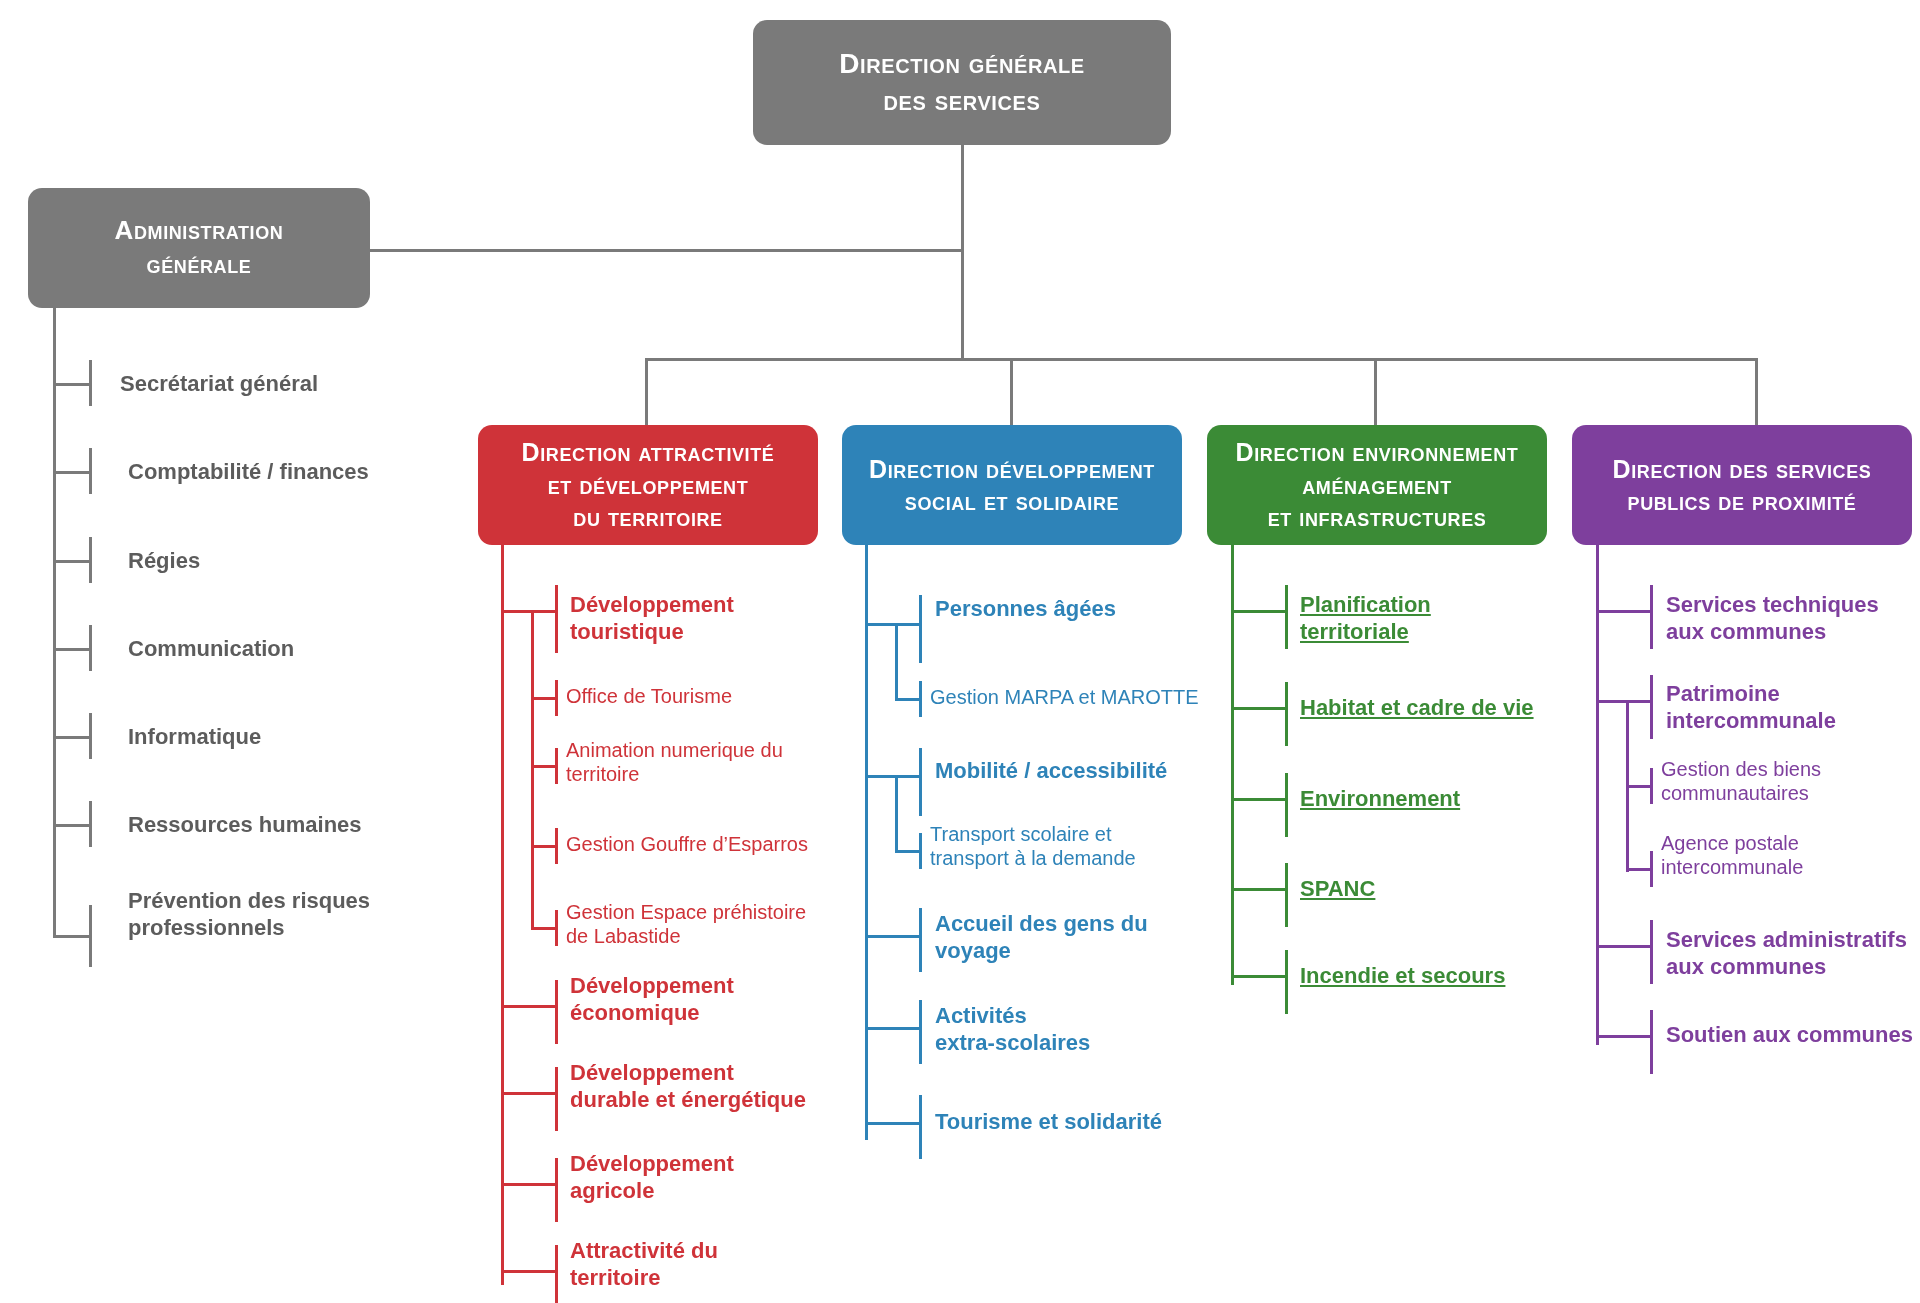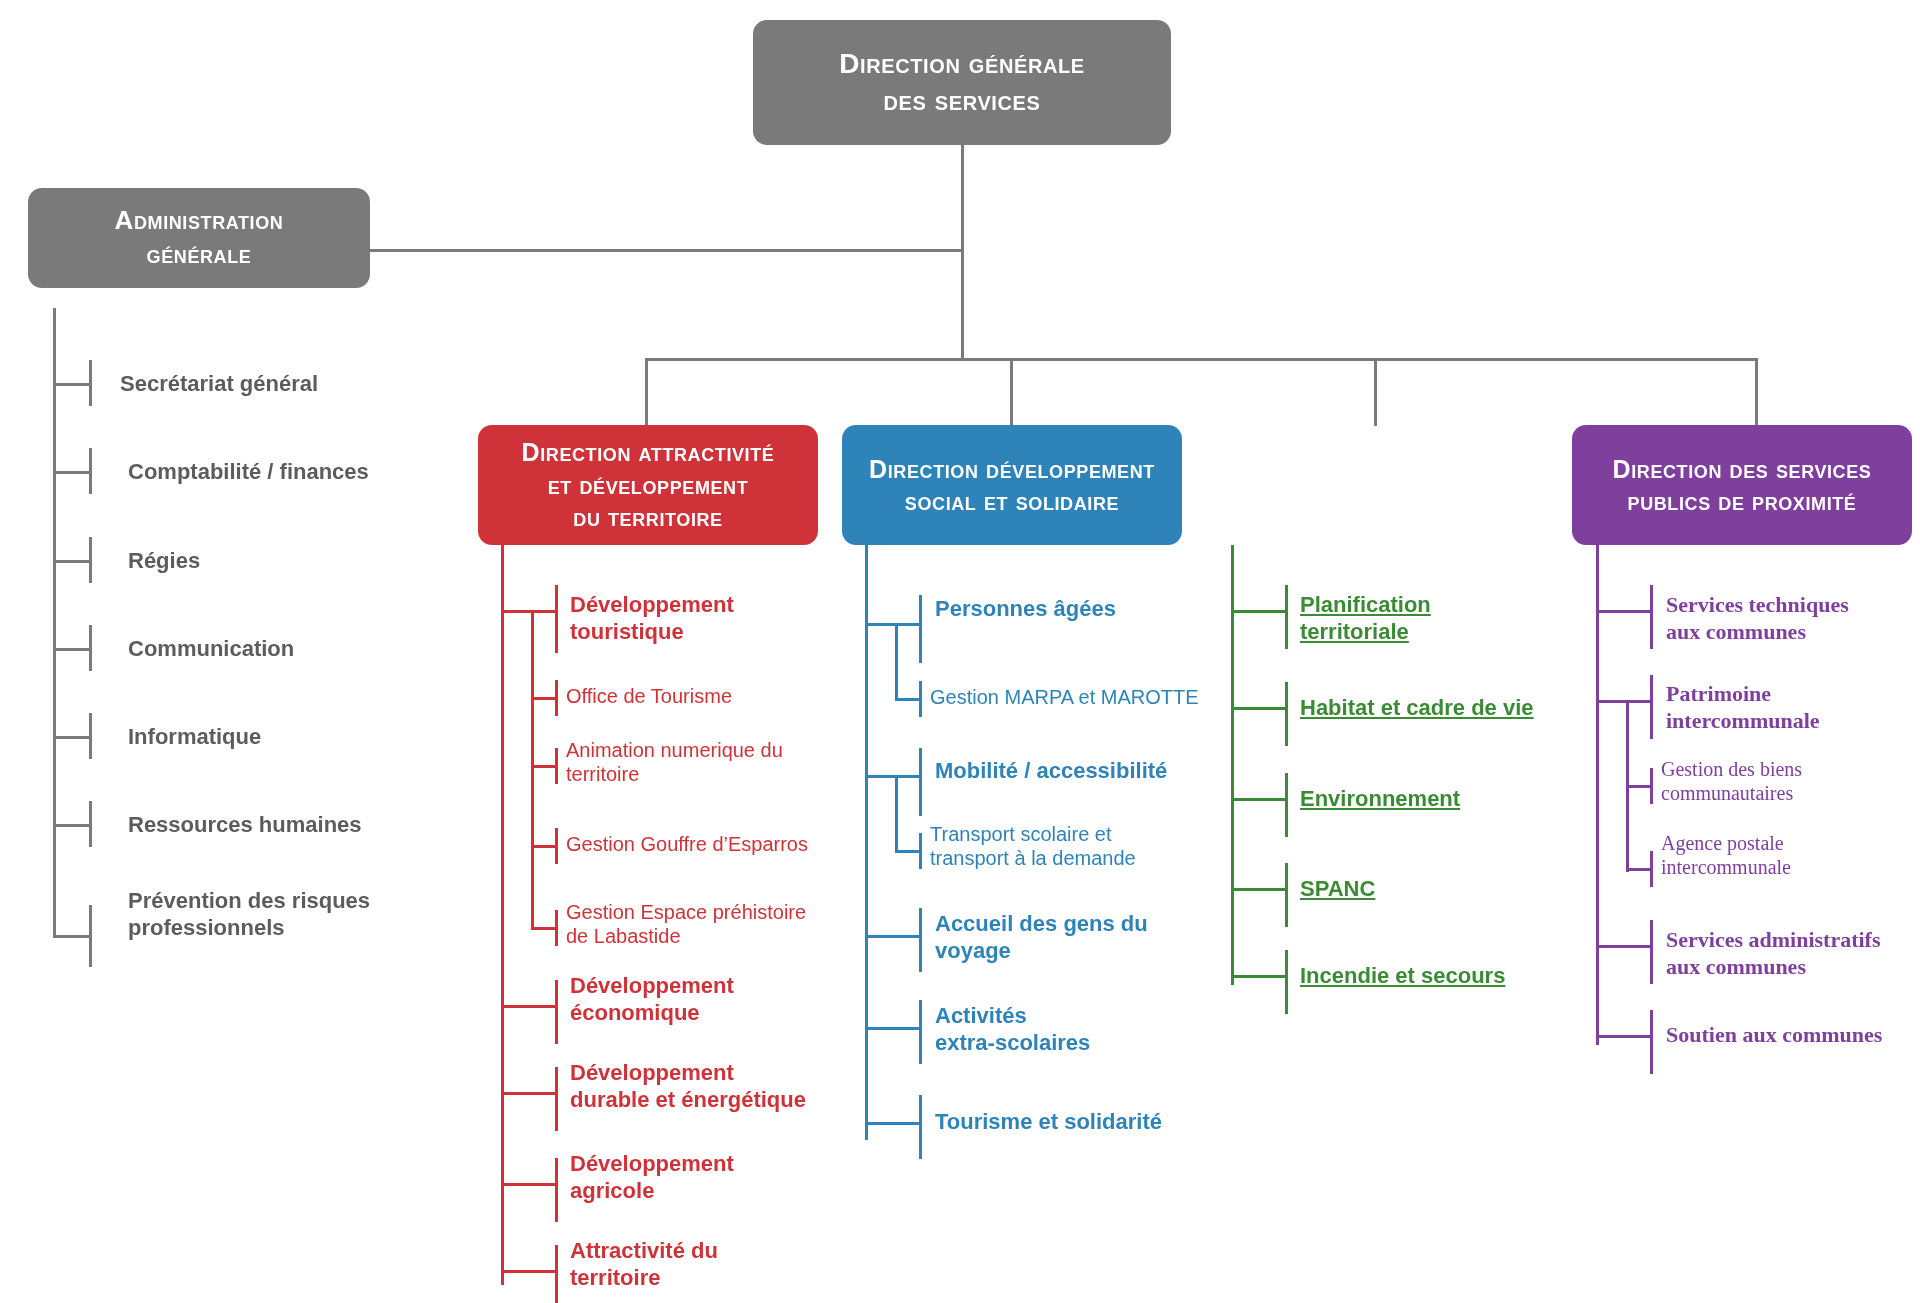--- a/index.html
+++ b/index.html
@@ -24,21 +24,21 @@
     font-weight:bold;
     font-variant:small-caps;
     letter-spacing:.6px;
     line-height:1.30;
     box-sizing:border-box;
     padding:6px 10px;
   }
   .box .ttl{display:block;white-space:pre-line;}
 
   .box-dgs{left:753px;top:20px;width:418px;height:125px;background:#7a7a7a;font-size:28px;}
-  .box-admin{left:28px;top:188px;width:342px;height:100px;background:#7a7a7a;font-size:26px;}
+  .box-admin{left:28px;top:188px;width:342px;height:120px;background:#7a7a7a;font-size:26px;}
   .box-red{left:478px;top:425px;width:340px;height:120px;background:#cf3339;font-size:25px;}
   .box-blue{left:842px;top:425px;width:340px;height:120px;background:#2e83b8;font-size:25px;}
   .box-green{left:1207px;top:425px;width:340px;height:120px;background:#3b8b36;font-size:25px;}
   .box-purple{left:1572px;top:425px;width:340px;height:120px;background:#7e3f9d;font-size:25px;}
 
   
   .ln{position:absolute;background:#7a7a7a;}
   .v{width:3px;}
   .h{height:3px;}
 
@@ -53,21 +53,21 @@
     position:absolute;
     line-height:1.22;
     white-space:pre-line;
   }
   .leaf.main{font-weight:bold;font-size:22px;}
   .leaf.sub{font-weight:normal;font-size:20px;}
   .leaf.plain{font-weight:bold;font-size:22px;color:#5c5c5c;}
   .c-red{color:#cf3339;}
   .c-blue{color:#2e83b8;}
   .c-green{color:#3b8b36;text-decoration:underline;}
-  .c-purple{color:#7e3f9d;font-family:Liberation Serif, serif;}
+  .c-purple{color:#7e3f9d;}
 </style>
 </head>
 <body>
 
 <div class="canvas">
 
   <div class="box box-dgs">
     <span class="ttl">Direction générale
 des services</span>
   </div>
@@ -200,20 +200,25 @@
 
   <div class="ln h blue" style="left:865px;top:1027px;width:57px;"></div>
   <div class="ln v blue" style="left:919px;top:1000px;height:64px;"></div>
   <div class="leaf main c-blue" style="left:935px;top:1003px;">Activités
 extra-scolaires</div>
 
   <div class="ln h blue" style="left:865px;top:1122px;width:57px;"></div>
   <div class="ln v blue" style="left:919px;top:1095px;height:64px;"></div>
   <div class="leaf main c-blue" style="left:935px;top:1109px;">Tourisme et solidarité</div>
 
+  <div class="box box-green">
+    <span class="ttl">Direction environnement
+aménagement
+et infrastructures</span>
+  </div>
 
   <div class="ln v green" style="left:1231px;top:545px;height:440px;"></div>
 
   <div class="ln h green" style="left:1231px;top:610px;width:57px;"></div>
   <div class="ln v green" style="left:1285px;top:585px;height:64px;"></div>
   <div class="leaf main c-green" style="left:1300px;top:592px;">Planification
 territoriale</div>
 
   <div class="ln h green" style="left:1231px;top:707px;width:57px;"></div>
   <div class="ln v green" style="left:1285px;top:682px;height:64px;"></div>

